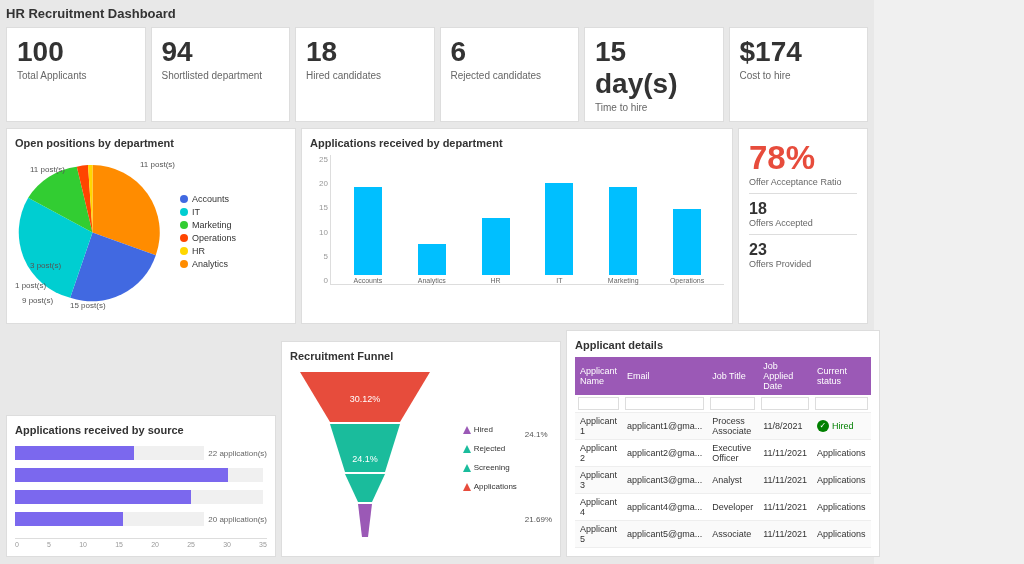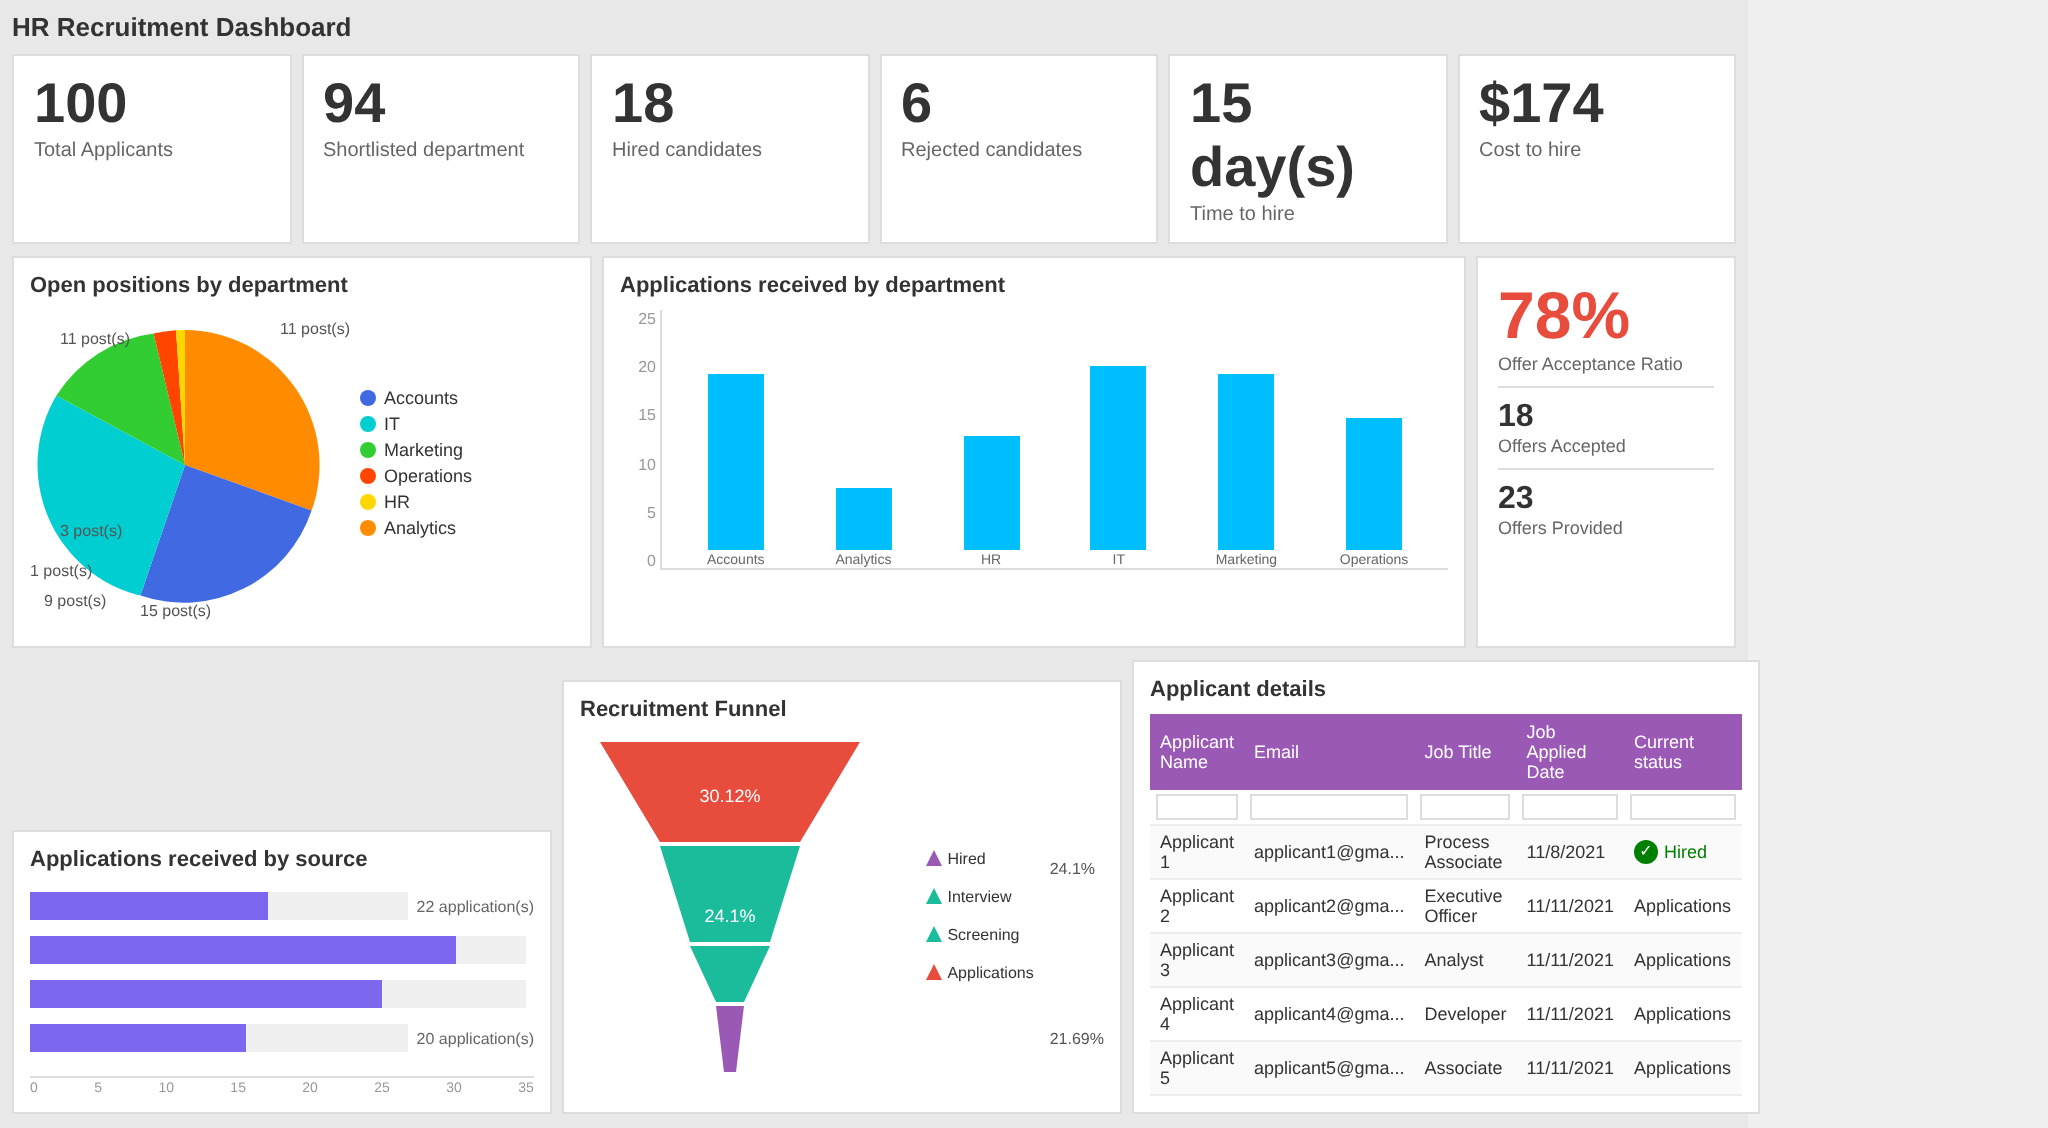--- a/index.html
+++ b/index.html
@@ -263,21 +263,21 @@
           <div style="display:flex;align-items:center;gap:3px;">
             <svg width="8" height="8">
                 <polygon points="4,0 8,8 0,8" fill="#9b59b6"></polygon>
               </svg>
             <span>Hired</span>
           </div>
           <div style="display:flex;align-items:center;gap:3px;">
             <svg width="8" height="8">
                 <polygon points="4,0 8,8 0,8" fill="#1abc9c"></polygon>
               </svg>
-            <span>Interview</span>
+            <span>Rejected</span>
           </div>
           <div style="display:flex;align-items:center;gap:3px;">
             <svg width="8" height="8">
                 <polygon points="4,0 8,8 0,8" fill="#1abc9c"></polygon>
               </svg>
             <span>Screening</span>
           </div>
           <div style="display:flex;align-items:center;gap:3px;">
             <svg width="8" height="8">
                 <polygon points="4,0 8,8 0,8" fill="#e74c3c"></polygon>

